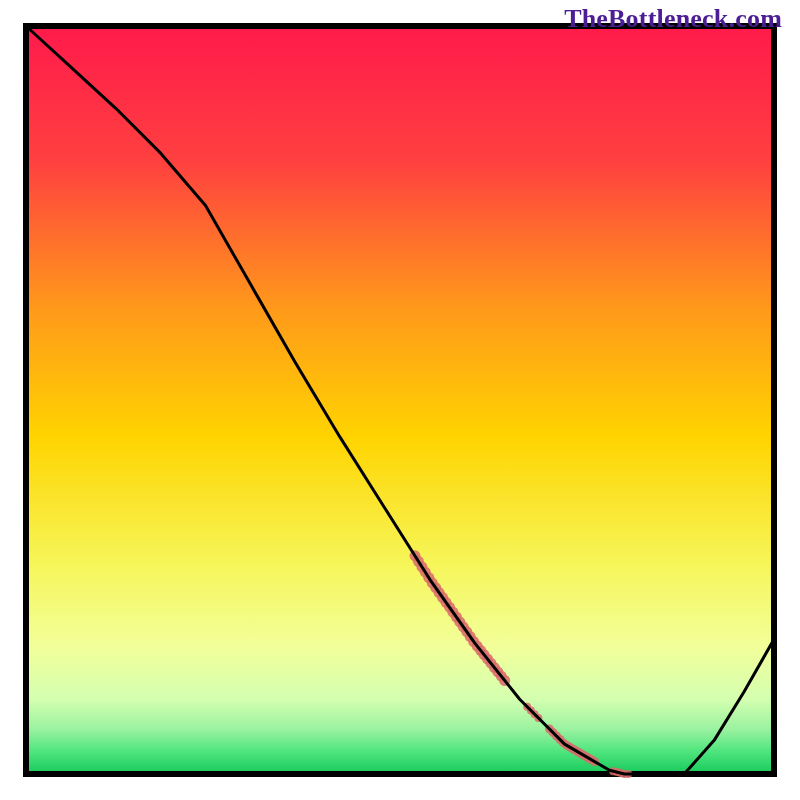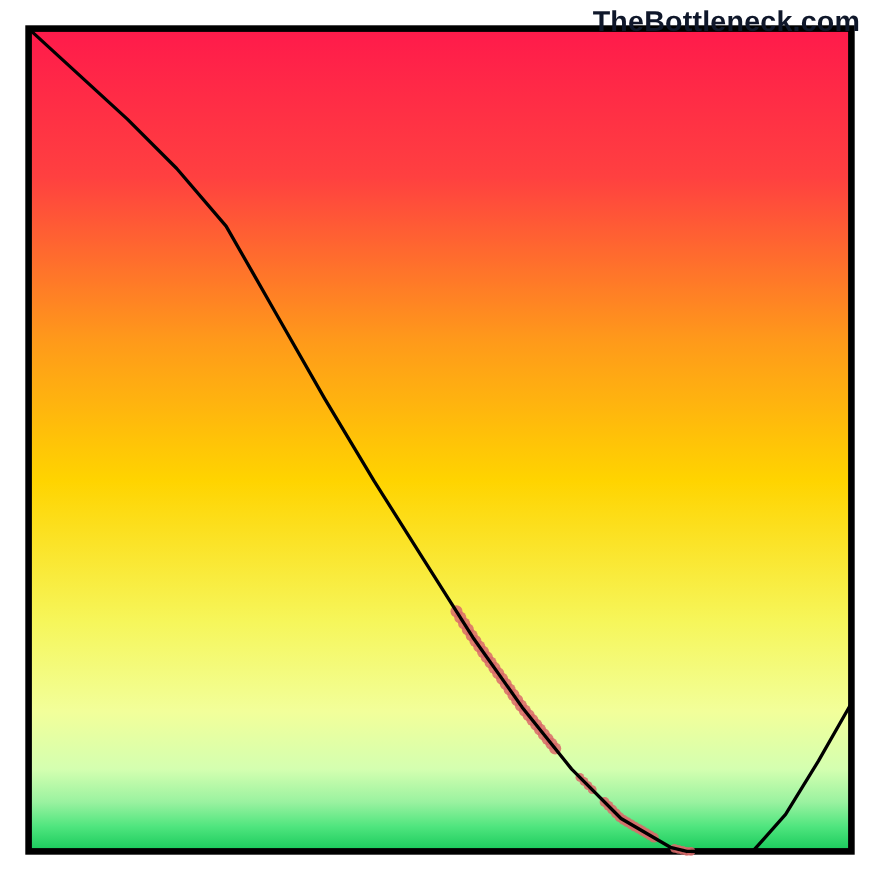--- a/index.html
+++ b/index.html
@@ -12,24 +12,24 @@
   }
   .canvas {
     position: relative;
     width: 800px;
     height: 800px;
   }
   .watermark {
     position: absolute;
     top: 4px;
     right: 18px;
-    font-family: Liberation Sans, sans-serif;
+    font-family: Liberation Serif, serif;
     font-size: 26px;
     font-weight: 600;
-    color: #0f172a;
+    color: #4c1d95;
     letter-spacing: 0.2px;
     user-select: none;
   }
   svg {
     position: absolute;
     inset: 0;
     width: 800px;
     height: 800px;
     display: block;
   }

